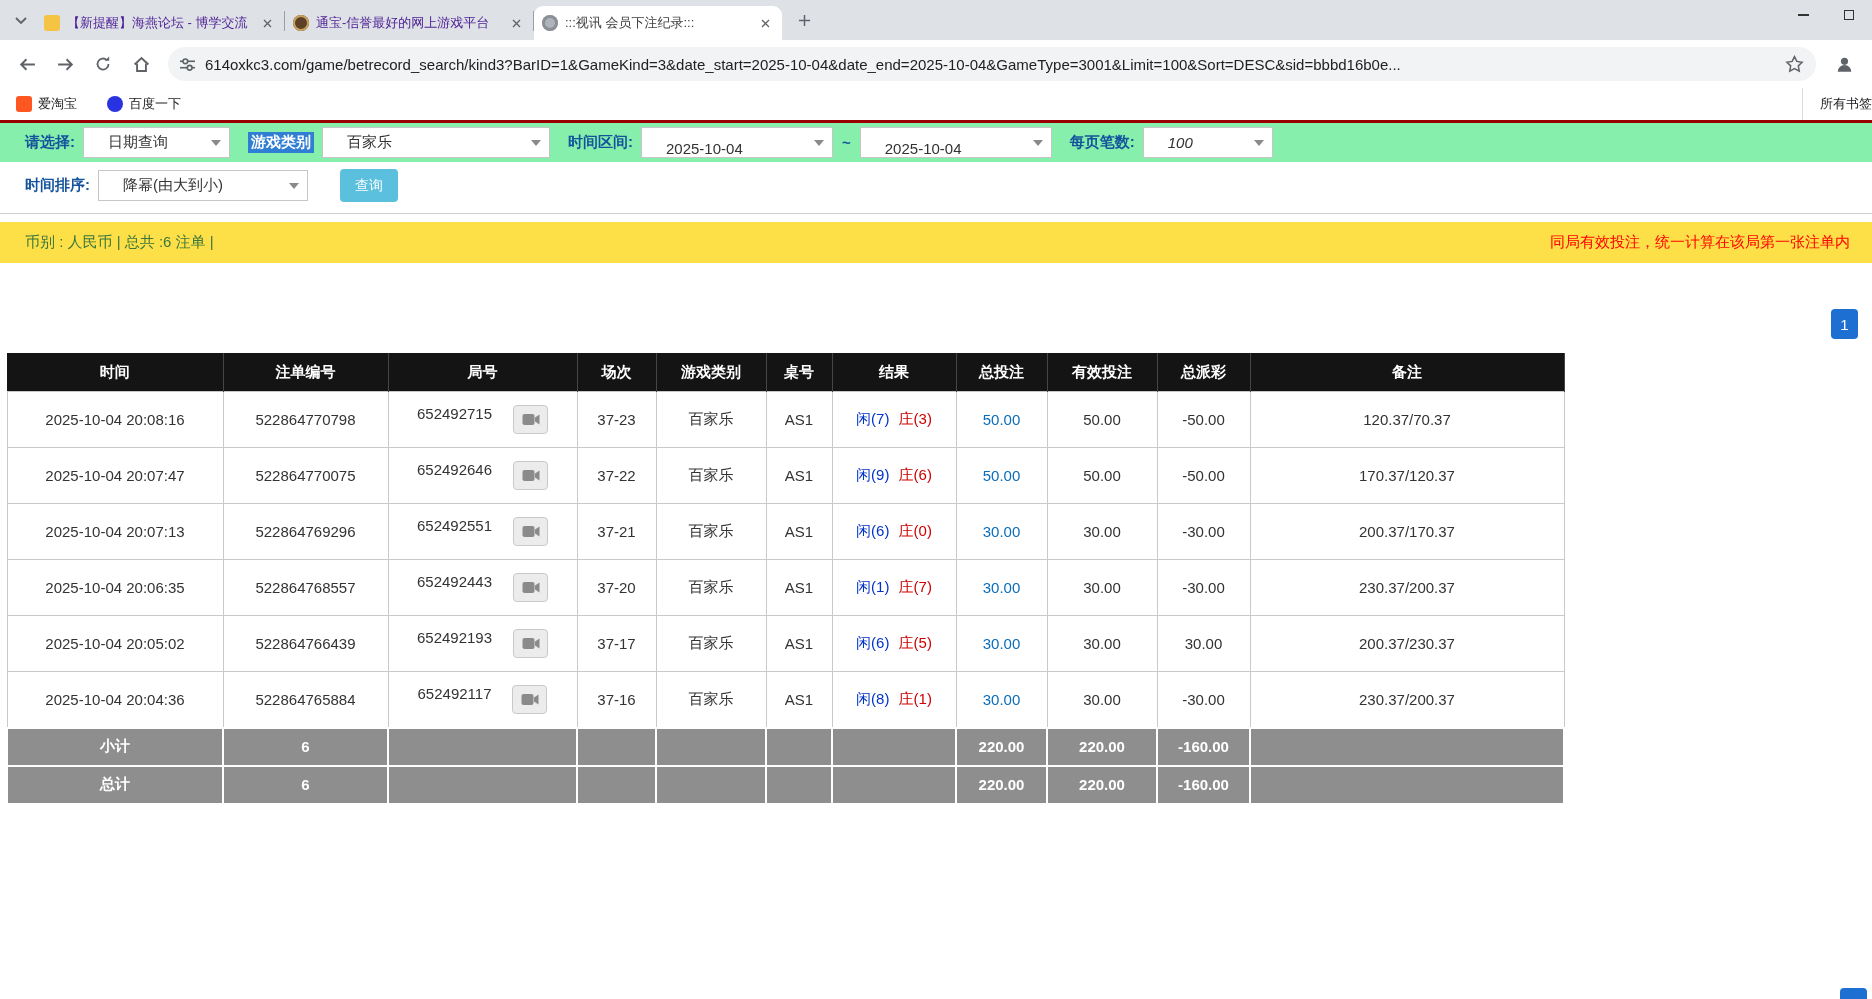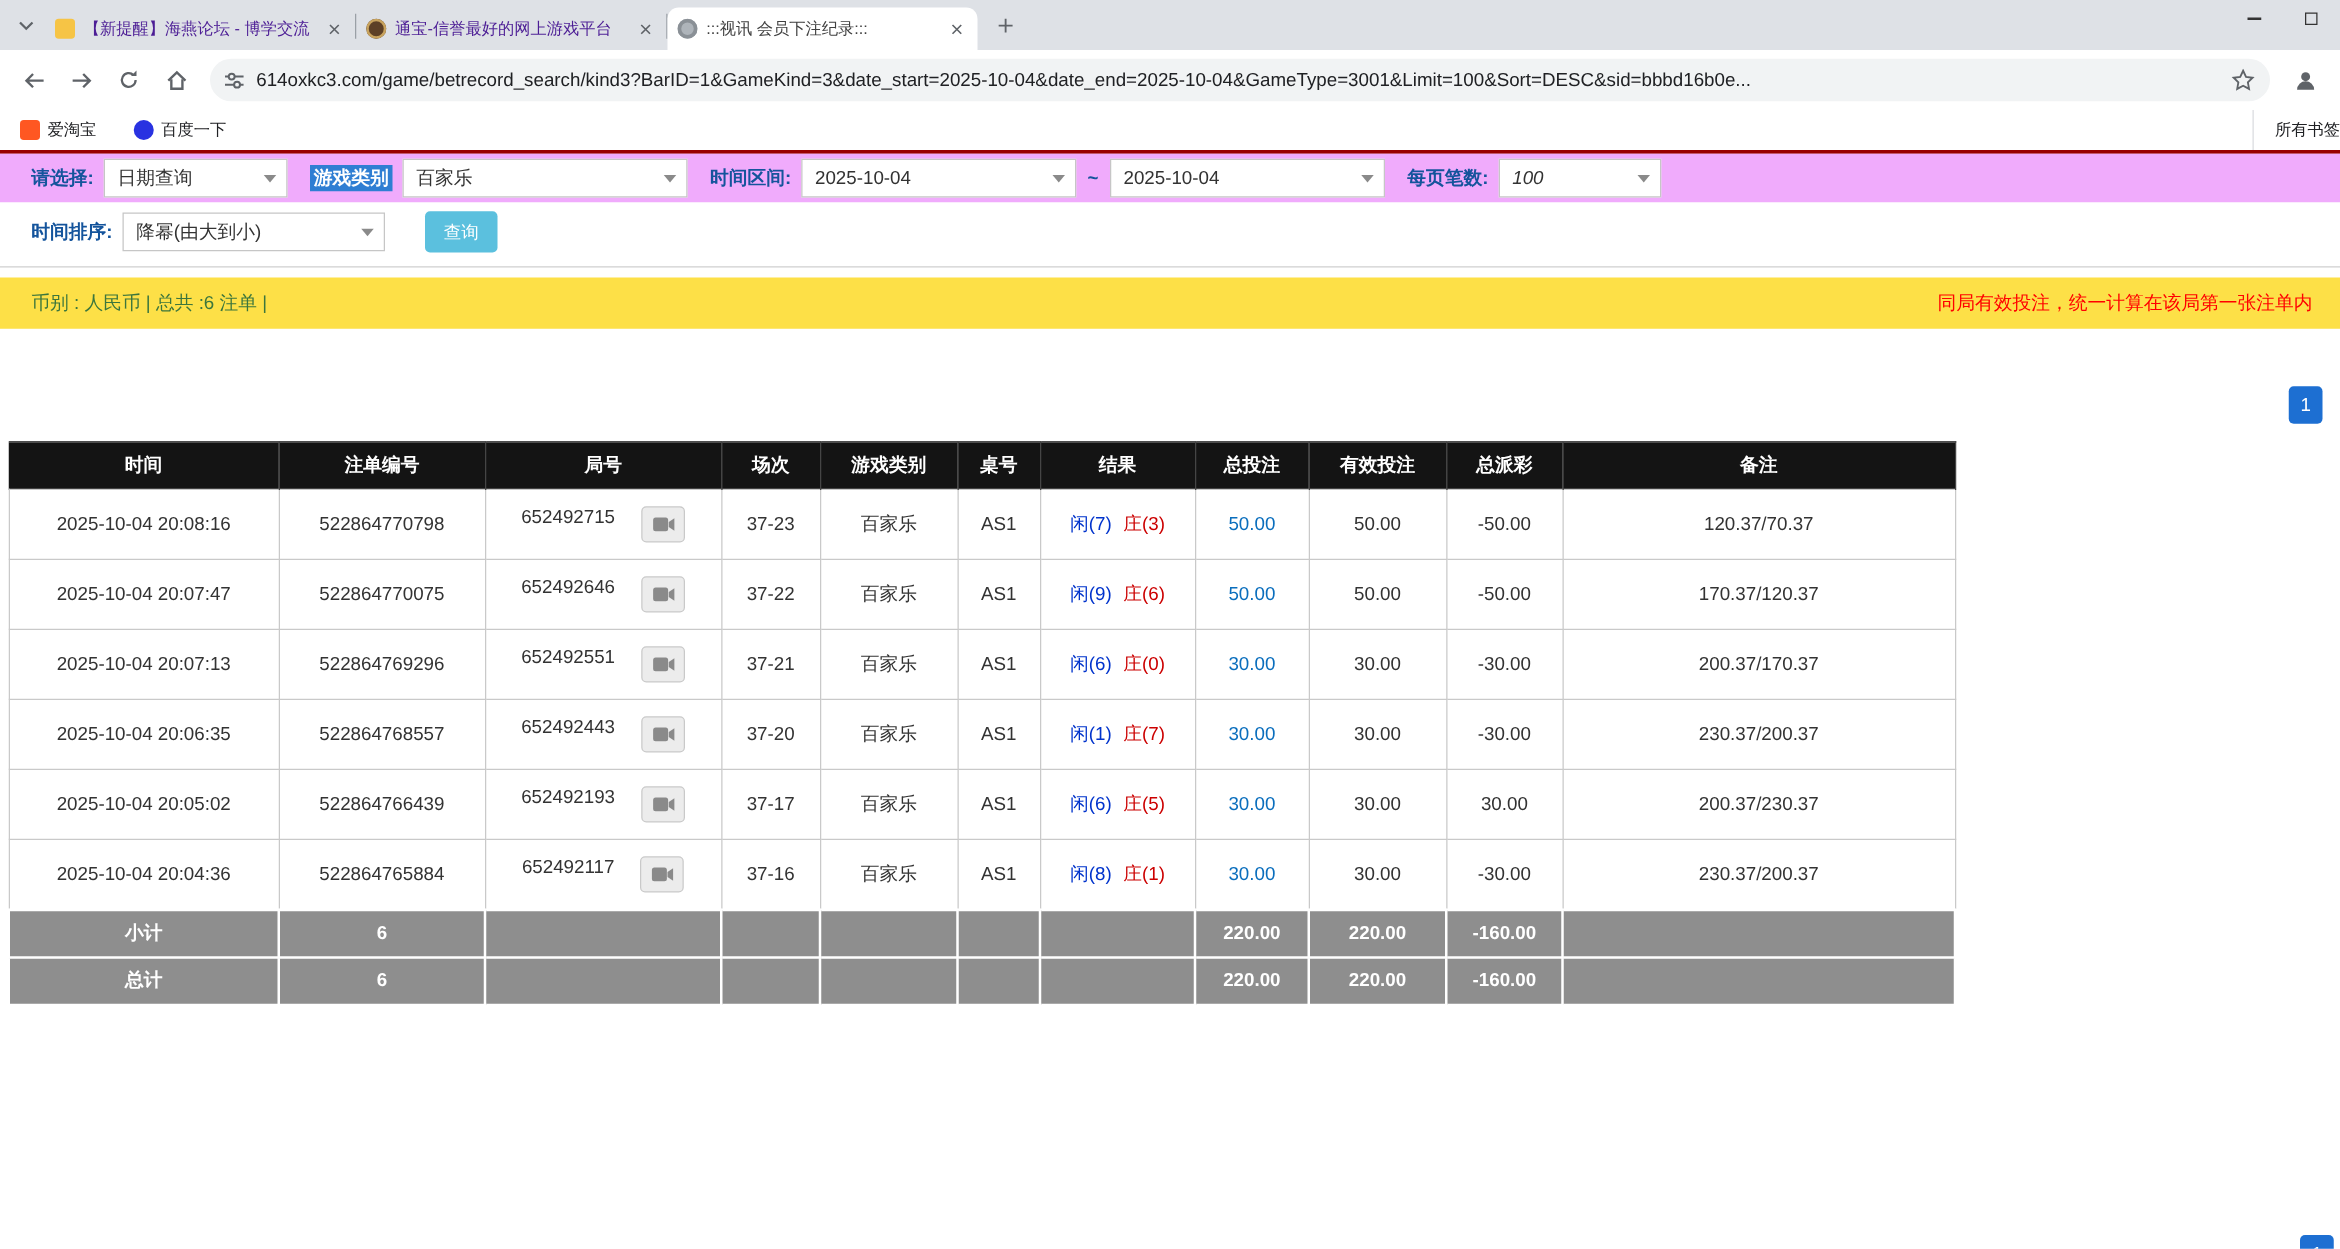--- a/index.html
+++ b/index.html
@@ -34,30 +34,30 @@
   .bookmarksbar { height:32px; background:#fff; display:flex; align-items:center; padding:0 12px; font-size:13px; color:#202124; position:relative; }
   .bm-item { display:flex; align-items:center; gap:6px; margin-right:22px; height:26px; padding:0 4px; border-radius:13px; }
   .bi-taobao { width:16px; height:16px; border-radius:3px; background:#ff5722; }
   .bi-baidu { width:16px; height:16px; border-radius:50%; background:#2932e1; }
   .bm-right { position:absolute; right:0; top:0; height:32px; display:flex; align-items:center; gap:7px; padding-left:10px; border-left:1px solid #dadce0; background:#fff; max-width:70px; overflow:hidden; }
   .bm-right .label { white-space:nowrap; }
 
   .redline { height:3px; background:#990000; }
 
   
-  .filters-row1 { background:#f0abfc; display:flex; align-items:center; padding:4px 0 4px 25px; height:39px; }
+  .filters-row1 { background:#86efac; display:flex; align-items:center; padding:4px 0 4px 25px; height:39px; }
   .filters-row2 { background:#fff; display:flex; align-items:center; padding:8px 0 12px 25px; height:52px; border-bottom:1px solid #cfcfcf; }
   .flabel { color:#14549c; font-weight:bold; font-size:15px; margin-right:8px; white-space:nowrap; }
   .flabel.hl { background:#2f7ed3; color:#fff; padding:1px 3px; }
   .group { display:flex; align-items:center; margin-right:18px; }
   .select { background:#fff; border:1px solid #c6c6c6; height:31px; display:flex; align-items:center; font-size:15px; color:#333; cursor:pointer; }
-  .select .val { flex:1; padding:0 10px; white-space:nowrap; overflow:hidden; }
+  .select .val { flex:1; padding:0 24px; white-space:nowrap; overflow:hidden; }
   .select .caretbox { width:26px; height:100%; display:flex; align-items:center; justify-content:center; flex:none; }
   .caret { width:0; height:0; border-left:5px solid transparent; border-right:5px solid transparent; border-top:6px solid #8a8a8a; }
-  .w-query { width:147px; } .w-game { width:228px; } .w-date { width:220px; }
+  .w-query { width:147px; } .w-game { width:228px; } .w-date { width:192px;align-items:flex-end; }
   .w-size  { width:130px;font-style:italic; } .w-sort { width:210px; }
   .tilde { color:#14549c; font-weight:bold; font-size:15px; margin:0 9px; }
   .search-btn { background:#5bc0de; color:#fff; border:none; border-radius:4px; height:33px; padding:0 15px; font-size:14px; margin-left:14px; cursor:pointer; font-family:inherit; }
 
   
   .summary { margin-top:8px; background:#fde047; height:41px; display:flex; align-items:center; justify-content:space-between; padding:0 22px 0 25px; }
   .summary .left { color:#3c763d; font-size:15px; }
   .summary .right { color:#ff0000; font-size:15px; }
 
   

